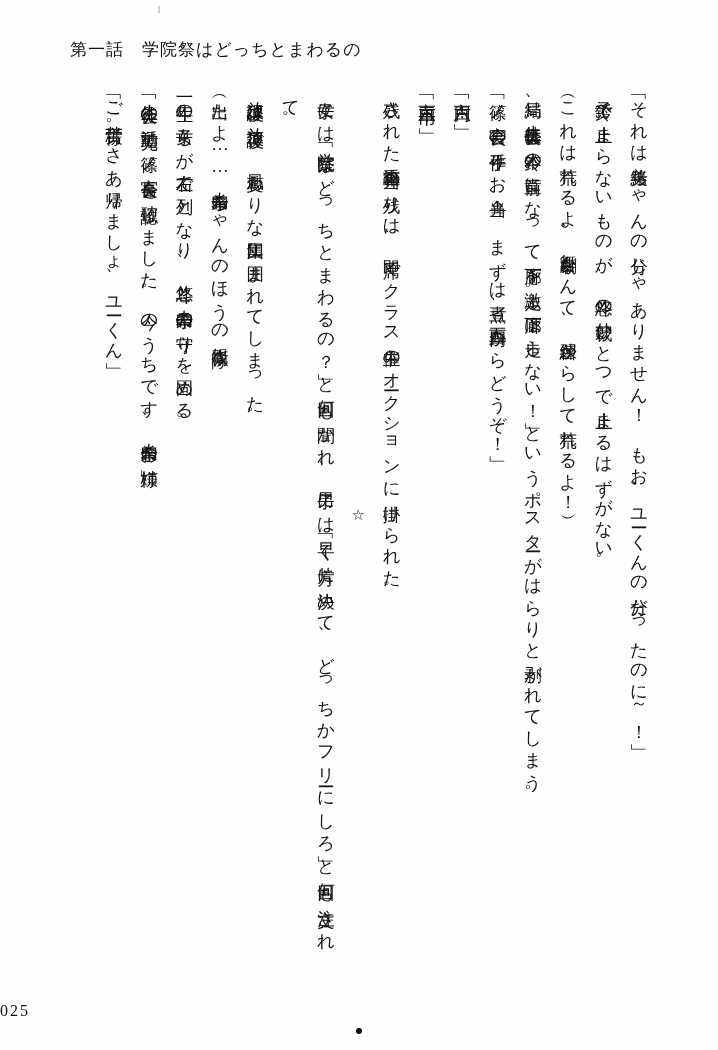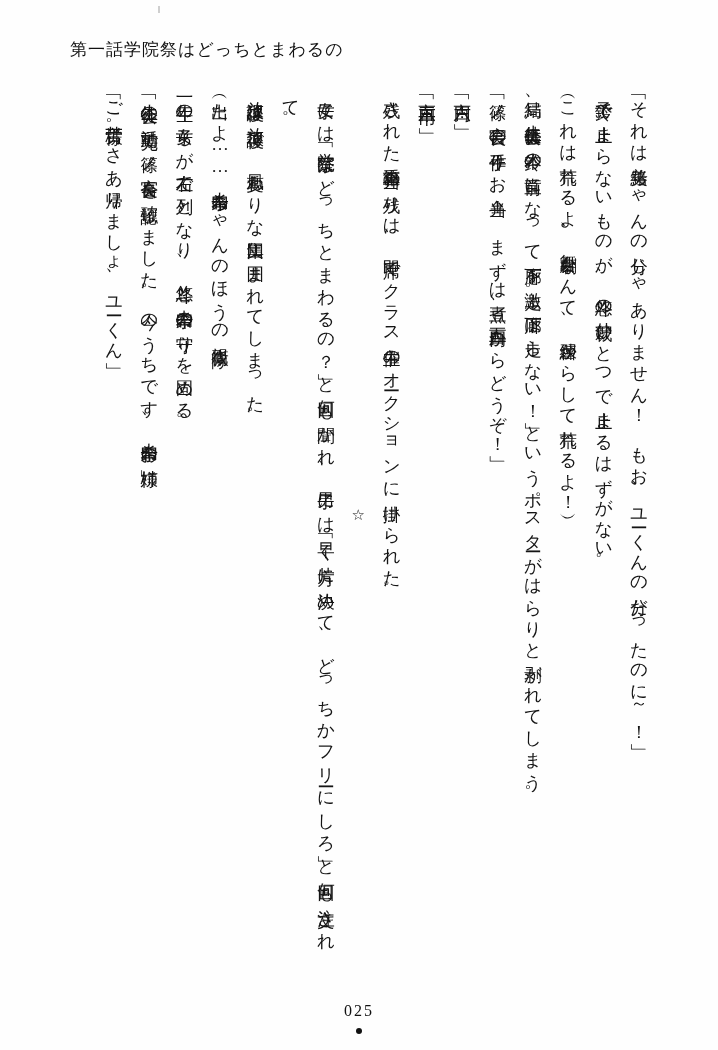--- a/index.html
+++ b/index.html
@@ -27,20 +27,21 @@
   .running-head {
     position: absolute;
     top: 38px;
     left: 70px;
     font-size: 17px;
     letter-spacing: 1px;
     white-space: nowrap;
     color: #111;
   }
   .running-head .chap-no {
+    margin-right: 18px;
   }
   
   .body-text {
     position: absolute;
     top: 88px;
     right: 62px;
     height: 855px;
     writing-mode: vertical-rl;
     -webkit-writing-mode: vertical-rl;
     text-orientation: upright;
@@ -59,21 +60,20 @@
   .sep {
     text-align: center;
     font-size: 15px;
   }
   
   .folio {
     position: absolute;
     bottom: 30px;
     left: 0;
     width: 718px;
-    text-align: center;
     font-size: 16px;
     letter-spacing: 2px;
     color: #111;
   }
   .folio-dot {
     position: absolute;
     bottom: 16px;
     left: 50%;
     transform: translateX(-50%);
     width: 6px;

